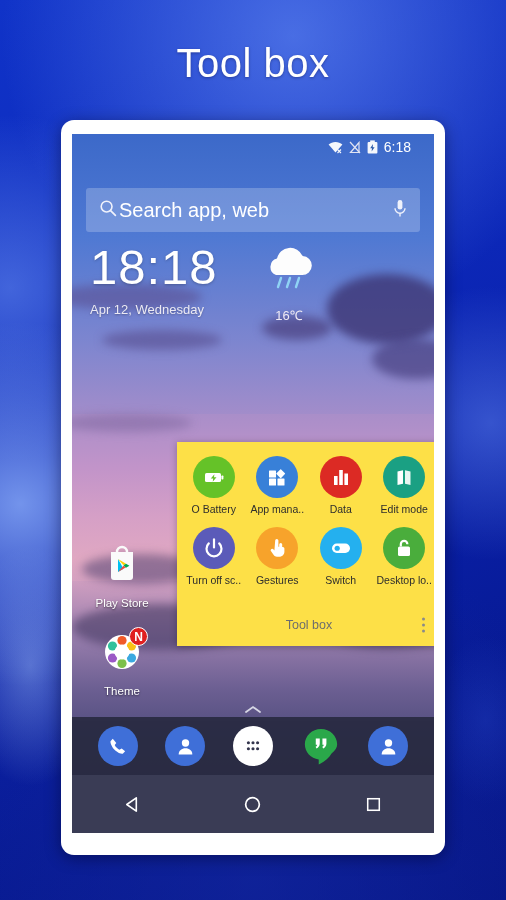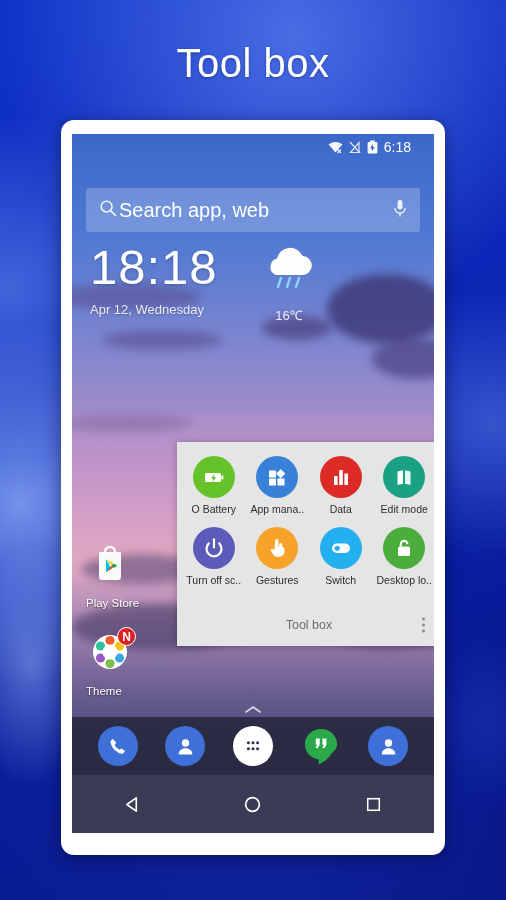--- a/index.html
+++ b/index.html
@@ -103,34 +103,34 @@
   #clockwidget { position:absolute; top:108px; left:18px; right:18px; height:78px; }
   #clocktime {
     color:#ffffff; font-size:49px; font-weight:300; line-height:50px;
     letter-spacing:1px; text-shadow:0 1px 3px rgba(0,0,0,.25);
   }
   #clockdate { color:#eceaf4; font-size:13px; margin-top:10px; text-shadow:0 1px 2px rgba(0,0,0,.25); }
   #weather { position:absolute; right:82px; top:2px; text-align:center; width:90px; }
   #wtemp { color:#efeaf4; font-size:13px; margin-top:10px; }
 
   
-  .deskicon { position:absolute; width:72px; text-align:left; }
+  .deskicon { position:absolute; width:72px; text-align:center; }
   .deskicon .lbl {
     color:#fff; font-size:11.5px; margin-top:5px;
     text-shadow:0 1px 2px rgba(0,0,0,.55);
   }
   #icon-playstore { left:14px; top:406px; }
   #icon-theme { left:14px; top:494px; }
 
   
   #toolbox {
     position:absolute;
     left:105px; top:308px;
     width:264px;
-    background:#e5e5e5;
+    background:#fde047;
     box-shadow:0 1px 7px rgba(0,0,0,.28);
   }
   #tb-grid {
     display:grid;
     grid-template-columns:repeat(4,1fr);
     padding:12px 5px 2px 5px;
     row-gap:6px;
   }
   .tb-item { text-align:center; padding:2px 0 4px; }
   .tb-item .tb-lbl {

